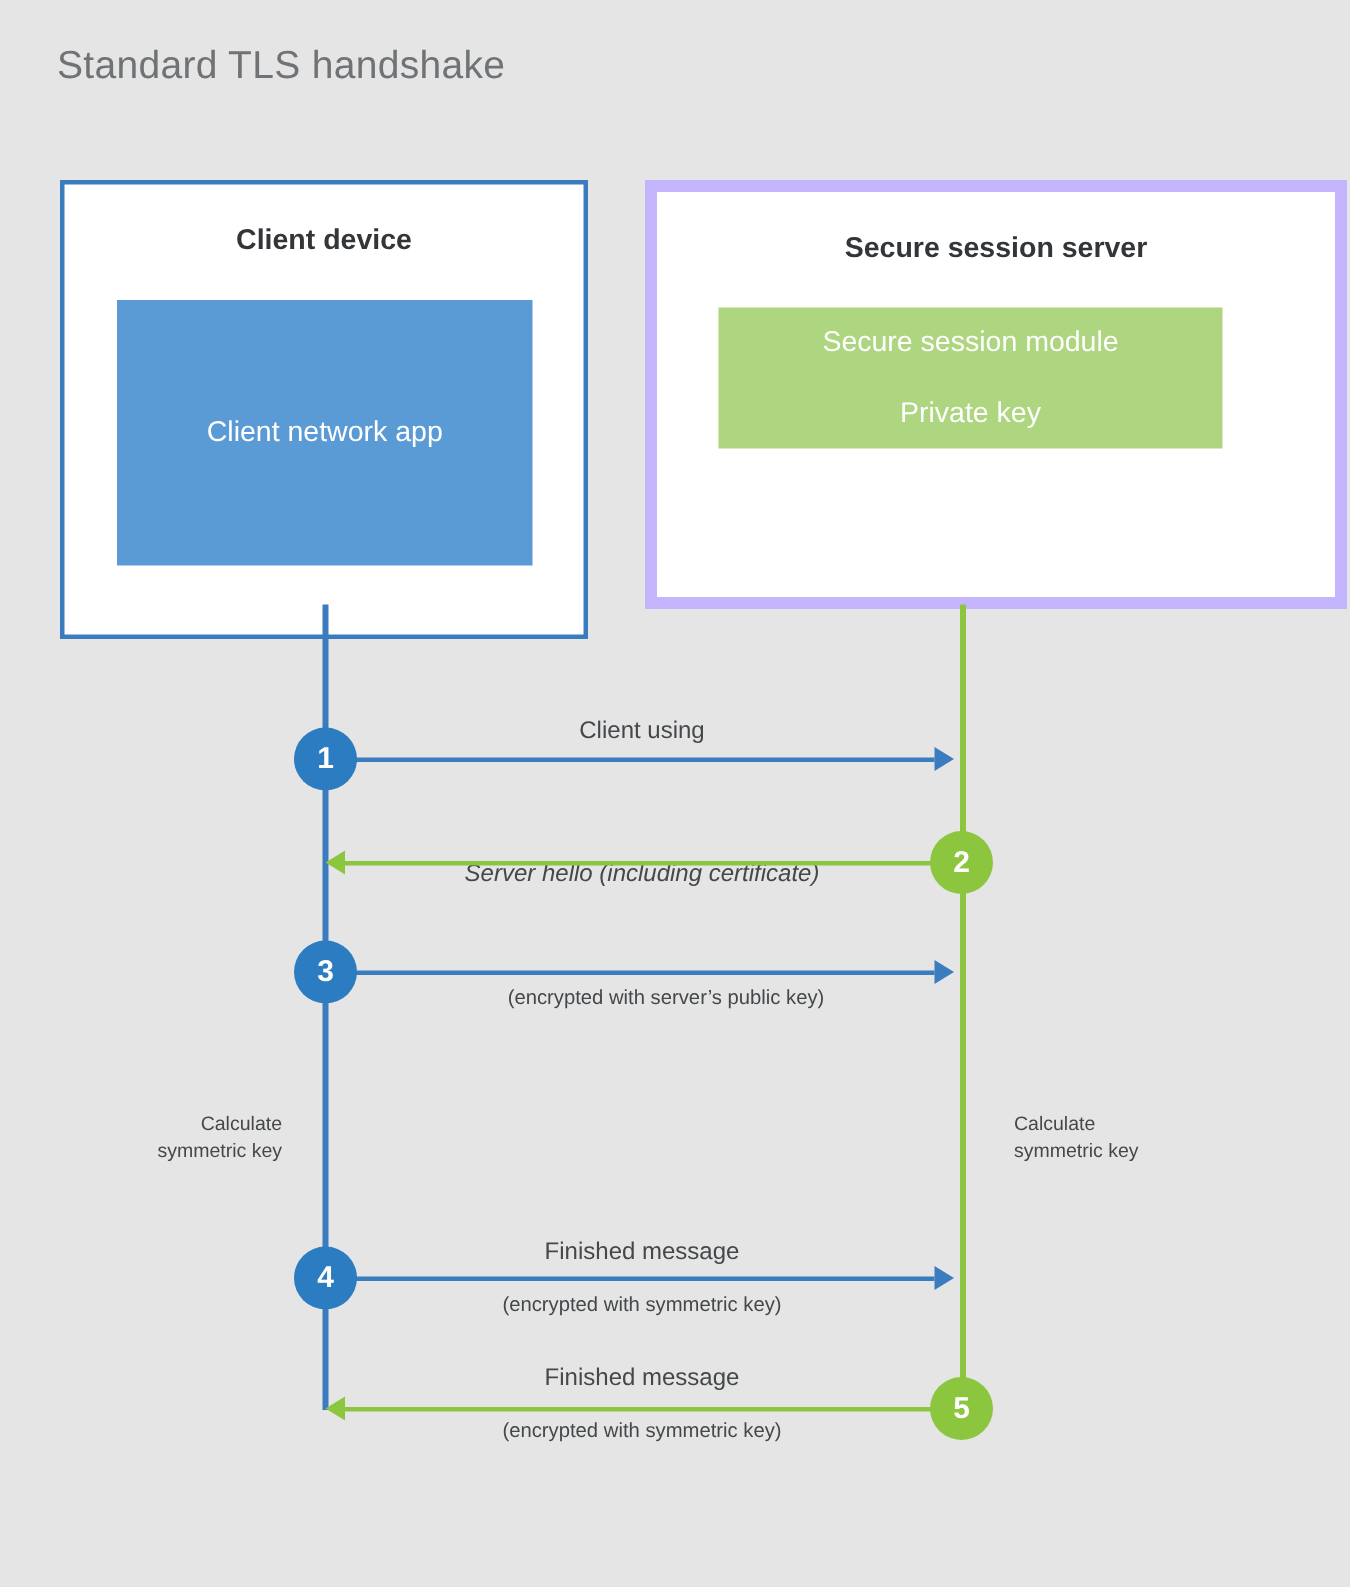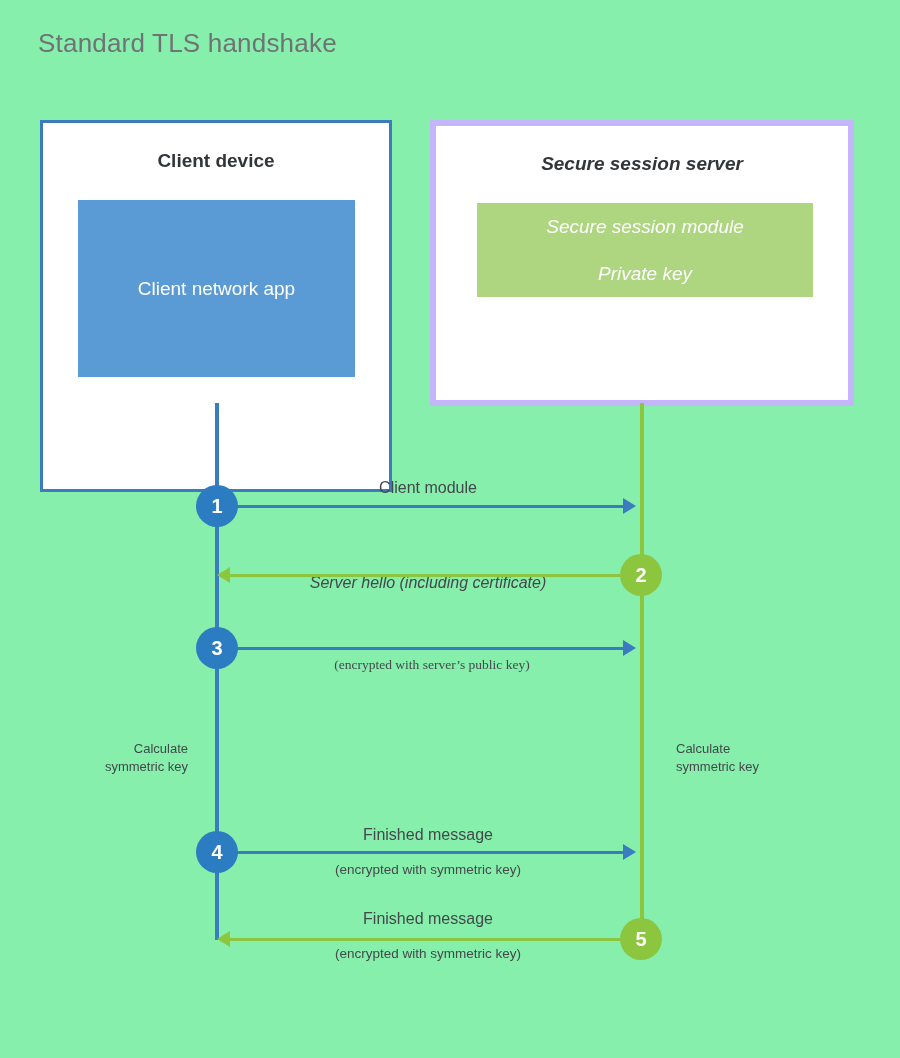--- a/index.html
+++ b/index.html
@@ -8,21 +8,21 @@
     background: #ffffff;
   }
   body {
     font-family: "Liberation Sans", sans-serif;
     -webkit-font-smoothing: antialiased;
   }
   #stage {
     position: relative;
     width: 900px;
     height: 1058px;
-    background: #86efac;
+    background: #e5e5e5;
     overflow: hidden;
   }
 
   
   .page-title {
     position: absolute;
     left: 38px;
     top: 28px;
     font-size: 26px;
     font-weight: 300;
@@ -34,30 +34,29 @@
   
   .endpoint-box {
     position: absolute;
     background: #ffffff;
     box-sizing: border-box;
   }
   #client-box {
     left: 40px;
     top: 120px;
     width: 352px;
-    height: 372px;
+    height: 306px;
     border: 3px solid #3a7cbe;
   }
   #server-box {
     left: 430px;
     top: 120px;
-    width: 424px;
+    width: 468px;
     height: 286px;
-    border: 6px solid #c4b5fd;
-    font-style: italic;
+    border: 8px solid #c4b5fd;
   }
   .endpoint-title {
     position: absolute;
     left: 0;
     right: 0;
     top: 27px;
     text-align: center;
     font-size: 19px;
     font-weight: bold;
     color: #333639;
@@ -198,33 +197,33 @@
     <div class="endpoint-title">Secure session server</div>
     <div class="server-modules">
       <div class="server-module">Secure session module</div>
       <div class="server-module">Private key</div>
     </div>
   </div>
 
   <div class="lifeline" id="client-lifeline"></div>
   <div class="lifeline" id="server-lifeline"></div>
 
-  <div class="msg-label" style="left:228px; top:479px; width:400px;">Client module</div>
+  <div class="msg-label" style="left:228px; top:479px; width:400px;">Client using</div>
   <div class="msg-line blue" style="left:217px; top:505px; width:406px;"></div>
   <div class="arrow-head right-blue" style="left:623px; top:498px;"></div>
   <div class="step-circle blue" style="left:196px; top:485px;">1</div>
 
   <div class="msg-label" style="left:228px; top:574px; width:400px;font-style:italic;">Server hello (including certificate)</div>
   <div class="msg-line green" style="left:230px; top:574px; width:394px;"></div>
   <div class="arrow-head left-green" style="left:217px; top:567px;"></div>
   <div class="step-circle green" style="left:620px; top:554px;">2</div>
 
   <div class="msg-line blue" style="left:217px; top:647px; width:406px;"></div>
   <div class="arrow-head right-blue" style="left:623px; top:640px;"></div>
-  <div class="msg-sublabel" style="left:232px; top:657px; width:400px;font-family:Liberation Serif, serif;">(encrypted with server’s public key)</div>
+  <div class="msg-sublabel" style="left:244px; top:657px; width:400px;">(encrypted with server’s public key)</div>
   <div class="step-circle blue" style="left:196px; top:627px;">3</div>
 
   <div class="side-note left" style="left:20px; top:740px; width:168px;">Calculate
 symmetric key</div>
   <div class="side-note right" style="left:676px; top:740px; width:180px;">Calculate
 symmetric key</div>
 
   <div class="msg-label" style="left:228px; top:826px; width:400px;">Finished message</div>
   <div class="msg-line blue" style="left:217px; top:851px; width:406px;"></div>
   <div class="arrow-head right-blue" style="left:623px; top:844px;"></div>

